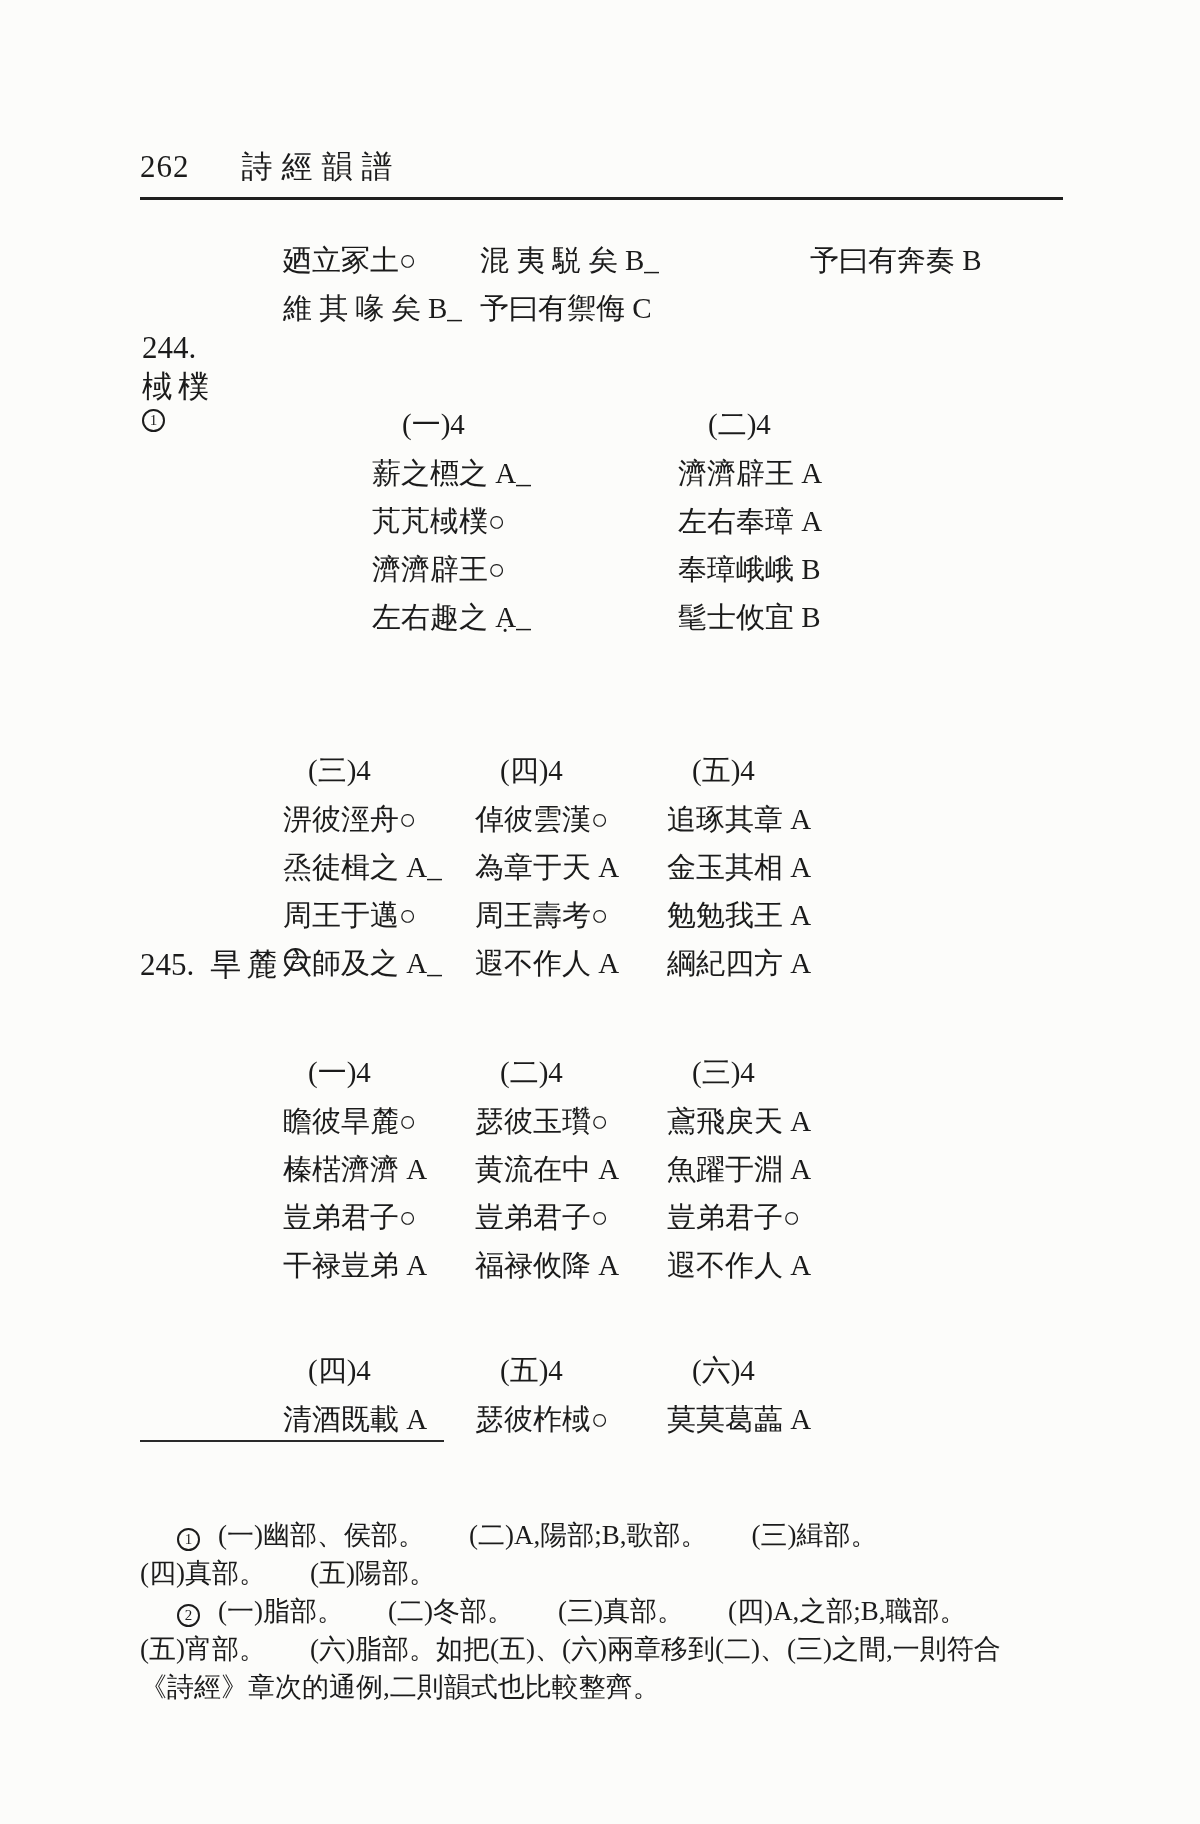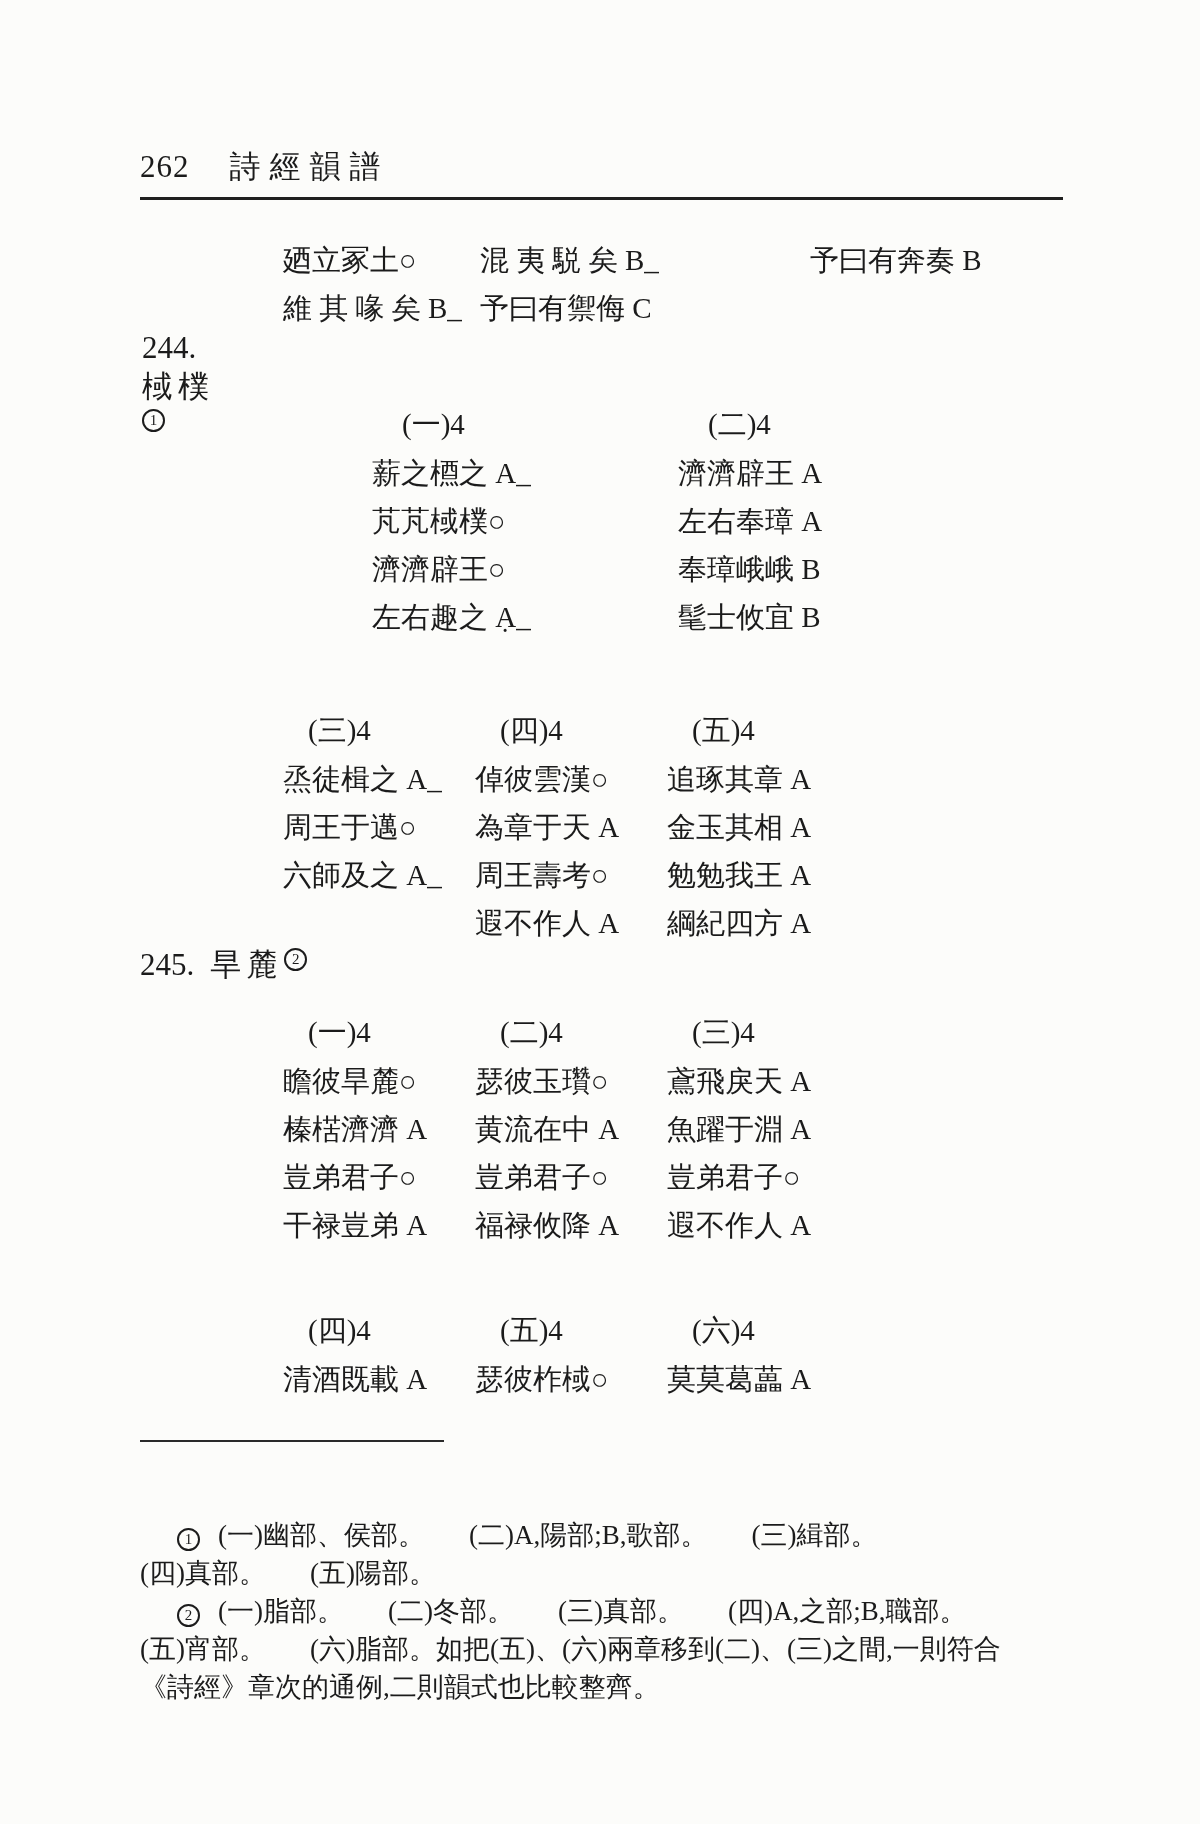--- a/index.html
+++ b/index.html
@@ -9,21 +9,21 @@
     color:#1b1b1b;
     font-family:"Liberation Serif","DejaVu Serif",serif;
     position:relative;
     overflow:hidden;
   }
   .page{position:absolute;inset:0;border-radius:23px;}
 
   
   #hdr{position:absolute;left:140px;top:146px;display:flex;align-items:baseline;font-size:31px;}
   #hdr .pgnum{letter-spacing:1px;}
-  #hdr .booktitle{margin-left:40px;letter-spacing:9px;}
+  #hdr .booktitle{margin-left:52px;letter-spacing:9px;}
   #rule1{position:absolute;left:140px;top:197px;width:923px;height:3px;background:#1f1f1f;}
 
   
   #cont{position:absolute;left:283px;top:236px;font-size:29px;}
   .cont-row{display:grid;grid-template-columns:197px 330px auto;height:48px;line-height:48px;}
 
   
   .sec-title{position:absolute;left:140px;font-size:31px;display:flex;align-items:baseline;}
   #t244{top:330px;flex-direction:column;}
   #t245{top:944px;}
@@ -40,21 +40,21 @@
   .fn-ref-wrap{transform:translateY(-11px);margin-left:2px;}
 
   
   .group{position:absolute;display:flex;font-size:29px;}
   #g244a{left:372px;top:404px;}
   #g244a .stanza{width:306px;}
   #g244a .stanza-header{text-indent:30px;}
   #g244b{left:283px;top:710px;}
   #g245a{left:283px;top:1012px;}
   #g245b{left:283px;top:1310px;}
-  #g244b .stanza,#g245a .stanza,#g245b .stanza{width:192px;}
+  #g244b .stanza,#g245a .stanza,#g245b .stanza{width:192px;margin-top:40px;}
   .stanza:last-child{width:auto !important;}
   .stanza-header{height:45px;line-height:40px;text-indent:25px;}
   .verse{height:48px;line-height:48px;white-space:nowrap;}
 
   
   #rule2{position:absolute;left:140px;top:1440px;width:304px;height:2px;background:#2a2a2a;}
 
   
   #footnotes{position:absolute;left:140px;top:1516px;width:945px;font-size:27px;}
   .fn-line{height:38px;line-height:38px;display:flex;align-items:center;white-space:nowrap;}
@@ -104,20 +104,21 @@
         <div class="stanza-header">(二)4</div>
         <div class="verse">濟濟辟王 A</div>
         <div class="verse">左右奉璋 A</div>
         <div class="verse">奉璋峨峨 B</div>
         <div class="verse">髦士攸宜 B</div>
       </div>
     </div>
   <div id="g244b" class="group">
       <div class="stanza">
         <div class="stanza-header">(三)4</div>
+        <div class="verse">淠彼涇舟○</div>
         <div class="verse">烝徒楫之 A_</div>
         <div class="verse">周王于邁○</div>
         <div class="verse">六師及之 A_</div>
       </div>
       <div class="stanza">
         <div class="stanza-header">(四)4</div>
         <div class="verse">倬彼雲漢○</div>
         <div class="verse">為章于天 A</div>
         <div class="verse">周王壽考○</div>
         <div class="verse">遐不作人 A</div>

